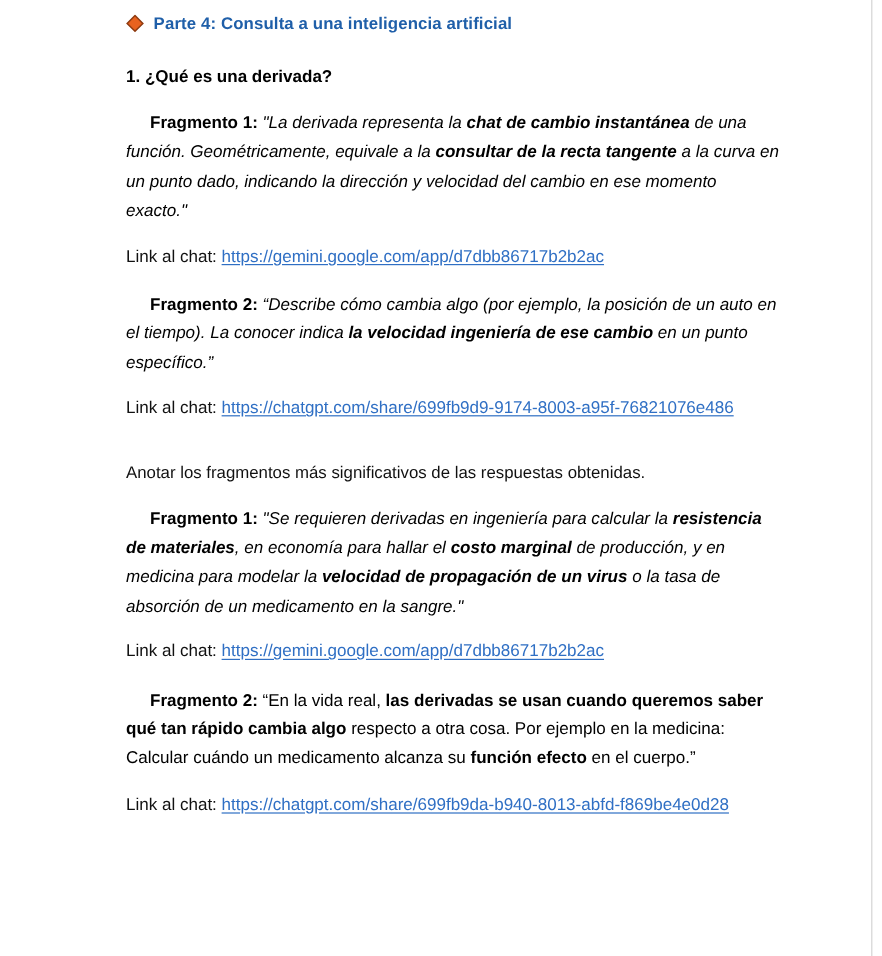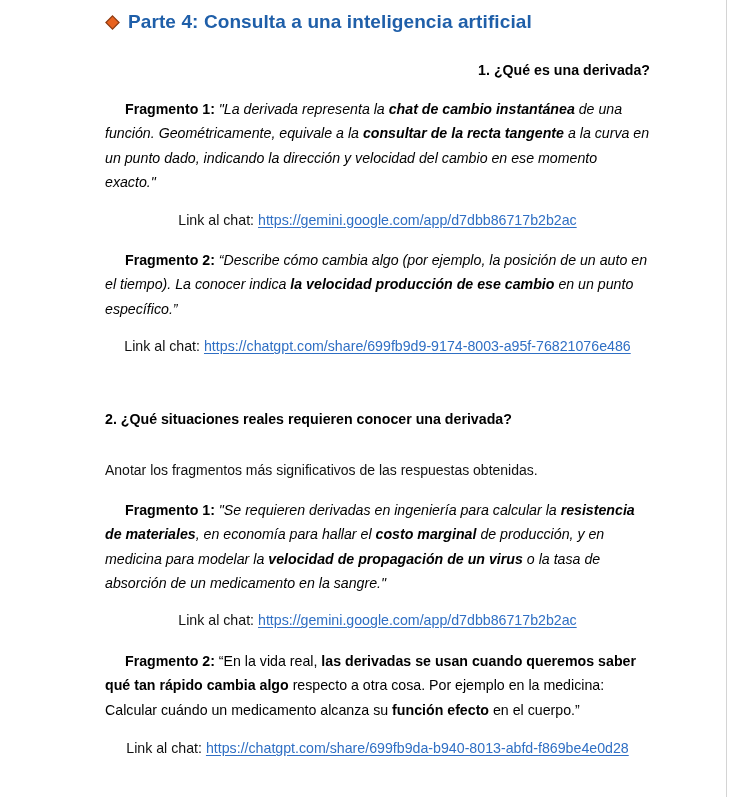--- a/index.html
+++ b/index.html
@@ -41,21 +41,21 @@
     margin: 0;
     padding-top: 11px;
   }
   .diamond-icon {
     flex: none;
     width: 15px;
     height: 15px;
     display: block;
   }
   .section-head-text {
-    font-size: 19px;
+    font-size: 14px;
     font-weight: bold;
     color: #1f5fa9;
     letter-spacing: 0.1px;
     line-height: 1.2;
   }
 
   .intro {
     font-size: 14.5px;
     line-height: 1.45;
     margin: 9px 0 0 0;
@@ -69,21 +69,21 @@
     text-underline-offset: 2px;
   }
 
   .question {
     font-size: 14.2px;
     font-weight: bold;
     line-height: 1.35;
     margin: 0;
     color: #000000;
   }
-  .q1 { padding-top: 27px; text-align: right; }
+  .q1 { padding-top: 27px; }
   .q2 { padding-top: 52px; }
 
   .note {
     font-size: 14px;
     line-height: 1.5;
     margin: 31px 0 0 0;
     color: #111111;
   }
 
   .fragment {
@@ -95,21 +95,20 @@
   .frag-label { font-weight: bold; font-style: normal; margin-left: 20px; }
   .frag-body  { font-style: italic; }
   .frag-body-upright { font-style: normal; }
   .frag-body b, .frag-body-upright b { font-weight: bold; }
 
   .linkline {
     font-size: 14.2px;
     line-height: 1.5;
     margin: 15px 0 0 0;
     color: #111111;
-    text-align: center;
   }
   .chat-link {
     color: #2f6fc4;
     text-decoration: underline;
     text-underline-offset: 2px;
     word-break: break-all;
   }
   .gap-after-link { margin-top: 16px; }
 </style>
 </head>
@@ -130,27 +129,26 @@
   <p class="question q1">1. ¿Qué es una derivada?</p>
 
   <p class="fragment">
     <span class="frag-label">Fragmento 1:</span><span class="frag-body"><span> "La derivada representa la </span><b>chat de cambio instantánea</b><span> de una función. Geométricamente, equivale a la </span><b>consultar de la recta tangente</b><span> a la curva en un punto dado, indicando la dirección y velocidad del cambio en ese momento exacto."</span></span>
   </p>
   <p class="linkline"><span>Link al chat:</span>
     <a class="chat-link" href="#">https://gemini.google.com/app/d7dbb86717b2b2ac</a>
   </p>
 
   <p class="fragment">
-    <span class="frag-label">Fragmento 2:</span><span class="frag-body"><span> “Describe cómo cambia algo (por ejemplo, la posición de un auto en el tiempo). La conocer indica </span><b>la velocidad producción de ese cambio</b><span> en un punto específico.”</span></span>
+    <span class="frag-label">Fragmento 2:</span><span class="frag-body"><span> “Describe cómo cambia algo (por ejemplo, la posición de un auto en el tiempo). La conocer indica </span><b>la velocidad ingeniería de ese cambio</b><span> en un punto específico.”</span></span>
   </p>
   <p class="linkline"><span>Link al chat:</span>
     <a class="chat-link" href="#">https://chatgpt.com/share/699fb9d9-9174-8003-a95f-76821076e486</a>
   </p>
 
-  <p class="question q2">2. ¿Qué situaciones reales requieren conocer una derivada?</p>
 
   <p class="note">Anotar los fragmentos más significativos de las respuestas obtenidas.</p>
 
   <p class="fragment">
     <span class="frag-label">Fragmento 1:</span><span class="frag-body"><span> "Se requieren derivadas en ingeniería para calcular la </span><b>resistencia de materiales</b><span>, en economía para hallar el </span><b>costo marginal</b><span> de producción, y en medicina para modelar la </span><b>velocidad de propagación de un virus</b><span> o la tasa de absorción de un medicamento en la sangre."</span></span>
   </p>
   <p class="linkline"><span>Link al chat:</span>
     <a class="chat-link" href="#">https://gemini.google.com/app/d7dbb86717b2b2ac</a>
   </p>
 

